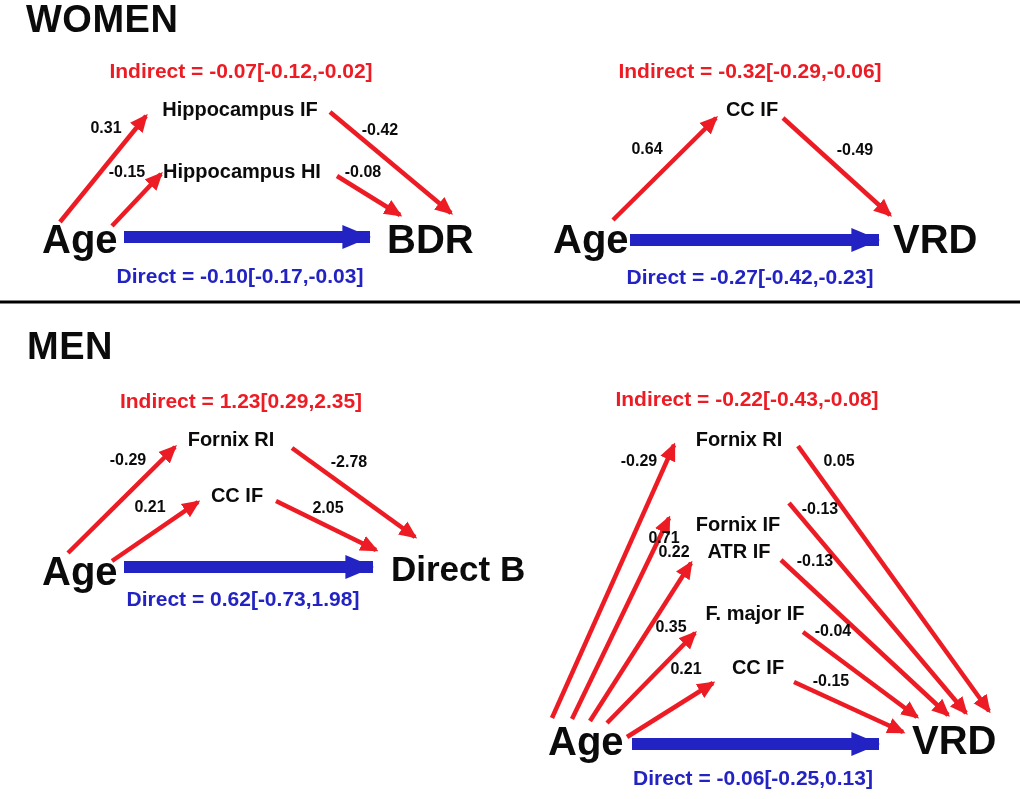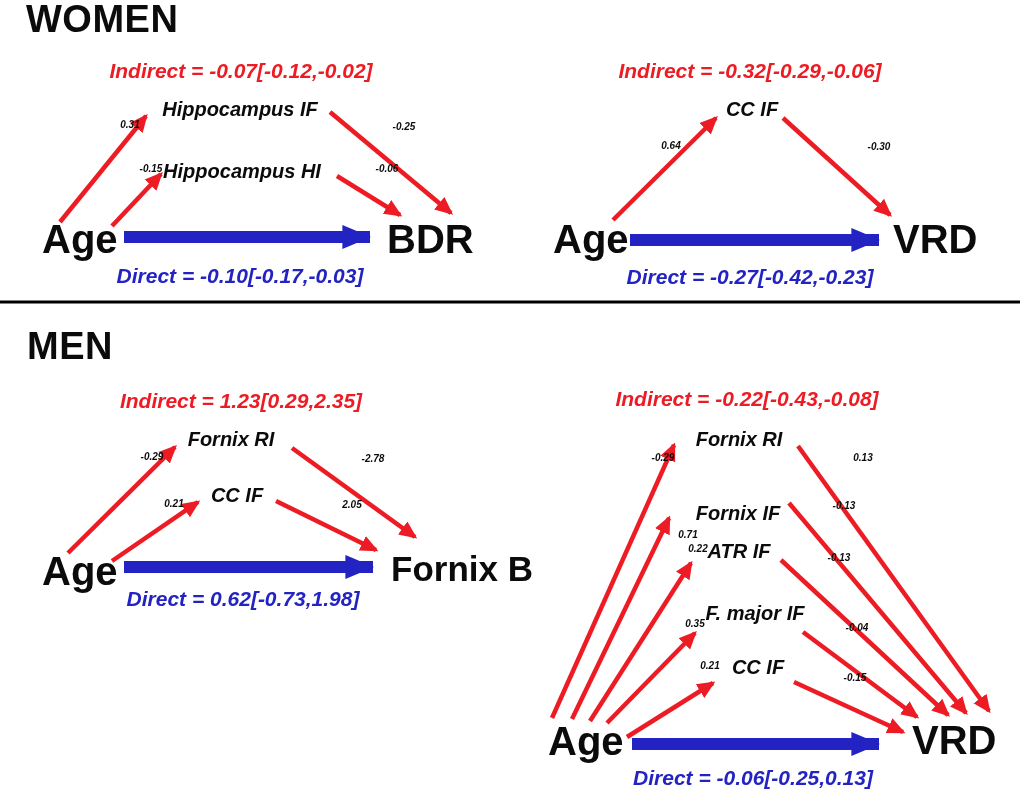--- a/index.html
+++ b/index.html
@@ -3,26 +3,26 @@
 <meta charset="utf-8">
 <style>
   html,body { margin:0; padding:0; background:#ffffff; }
   #fig {
     position:relative; width:1020px; height:799px; overflow:hidden;
     background:var(--background,#ffffff);
     font-family:"Liberation Sans", sans-serif;
   }
   #fig svg.arrows { position:absolute; left:0; top:0; width:1020px; height:799px; }
   .t { position:absolute; font-weight:bold; line-height:1; white-space:nowrap; color:var(--black,#0b0b0b); }
-  .c { transform:translateX(-50%);font-style:italic; }
+  .c { transform:translateX(-50%); }
   .sect { font-size:38px; letter-spacing:0.5px; }
   .node { font-size:40px; }
   .node-sm { font-size:35px; }
   .med  { font-size:20px; }
-  .coef { font-size:10px;margin-left:24px; }
+  .coef { font-size:16px; }
   .stat { font-size:21px; }
   .red  { color:var(--red,#ED1C24); }
   .blue { color:var(--blue,#2323C3); }
   .la { stroke:var(--red,#ED1C24); stroke-width:4.5; fill:none; }
   .ld { stroke:var(--blue,#2323C3); stroke-width:12; fill:none; }
   .divider { stroke:var(--divider,#000000); stroke-width:3; }
 </style>
 </head>
 <body>
 
@@ -71,63 +71,63 @@
 
   <div class="t sect" style="left:27px;top:327px">MEN</div>
   <div class="t sect" style="left:26px;top:0px">WOMEN</div>
 
   <div>
     <div class="t stat red c" style="left:241px;top:60px">Indirect = -0.07[-0.12,-0.02]</div>
     <div class="t med c" style="left:240px;top:99px">Hippocampus IF</div>
     <div class="t med c" style="left:242px;top:161px">Hippocampus HI</div>
     <div class="t coef c" style="left:106px;top:120px">0.31</div>
     <div class="t coef c" style="left:127px;top:164px">-0.15</div>
-    <div class="t coef c" style="left:380px;top:122px">-0.25</div>
-    <div class="t coef c" style="left:363px;top:164px">-0.06</div>
+    <div class="t coef c" style="left:380px;top:122px">-0.42</div>
+    <div class="t coef c" style="left:363px;top:164px">-0.08</div>
     <div class="t node" style="left:42px;top:219px">Age</div>
     <div class="t node" style="left:387px;top:219px">BDR</div>
     <div class="t stat blue c" style="left:240px;top:265px">Direct = -0.10[-0.17,-0.03]</div>
   </div>
 
   <div>
     <div class="t stat red c" style="left:750px;top:60px">Indirect = -0.32[-0.29,-0.06]</div>
     <div class="t med c" style="left:752px;top:99px">CC IF</div>
     <div class="t coef c" style="left:647px;top:141px">0.64</div>
-    <div class="t coef c" style="left:855px;top:142px">-0.30</div>
+    <div class="t coef c" style="left:855px;top:142px">-0.49</div>
     <div class="t node" style="left:553px;top:219px">Age</div>
     <div class="t node" style="left:893px;top:219px">VRD</div>
     <div class="t stat blue c" style="left:750px;top:266px">Direct = -0.27[-0.42,-0.23]</div>
   </div>
 
   <div>
     <div class="t stat red c" style="left:241px;top:390px">Indirect = 1.23[0.29,2.35]</div>
     <div class="t med c" style="left:231px;top:429px">Fornix RI</div>
     <div class="t med c" style="left:237px;top:485px">CC IF</div>
     <div class="t coef c" style="left:128px;top:452px">-0.29</div>
     <div class="t coef c" style="left:150px;top:499px">0.21</div>
     <div class="t coef c" style="left:349px;top:454px">-2.78</div>
     <div class="t coef c" style="left:328px;top:500px">2.05</div>
     <div class="t node" style="left:42px;top:551px">Age</div>
-    <div class="t node node-sm" style="left:391px;top:551px">Fornix B</div>
+    <div class="t node node-sm" style="left:391px;top:551px">Direct B</div>
     <div class="t stat blue c" style="left:243px;top:588px">Direct = 0.62[-0.73,1.98]</div>
   </div>
 
   <div>
     <div class="t stat red c" style="left:747px;top:388px">Indirect = -0.22[-0.43,-0.08]</div>
     <div class="t med c" style="left:739px;top:429px">Fornix RI</div>
-    <div class="t med c" style="left:738px;top:503px">Fornix IF</div>
+    <div class="t med c" style="left:738px;top:514px">Fornix IF</div>
     <div class="t med c" style="left:739px;top:541px">ATR IF</div>
     <div class="t med c" style="left:755px;top:603px">F. major IF</div>
     <div class="t med c" style="left:758px;top:657px">CC IF</div>
     <div class="t coef c" style="left:639px;top:453px">-0.29</div>
     <div class="t coef c" style="left:664px;top:530px">0.71</div>
     <div class="t coef c" style="left:674px;top:544px">0.22</div>
     <div class="t coef c" style="left:671px;top:619px">0.35</div>
     <div class="t coef c" style="left:686px;top:661px">0.21</div>
-    <div class="t coef c" style="left:839px;top:453px">0.13</div>
+    <div class="t coef c" style="left:839px;top:453px">0.05</div>
     <div class="t coef c" style="left:820px;top:501px">-0.13</div>
     <div class="t coef c" style="left:815px;top:553px">-0.13</div>
     <div class="t coef c" style="left:833px;top:623px">-0.04</div>
     <div class="t coef c" style="left:831px;top:673px">-0.15</div>
     <div class="t node" style="left:548px;top:721px">Age</div>
     <div class="t node" style="left:912px;top:720px">VRD</div>
     <div class="t stat blue c" style="left:753px;top:767px">Direct = -0.06[-0.25,0.13]</div>
   </div>
 
 </div>

